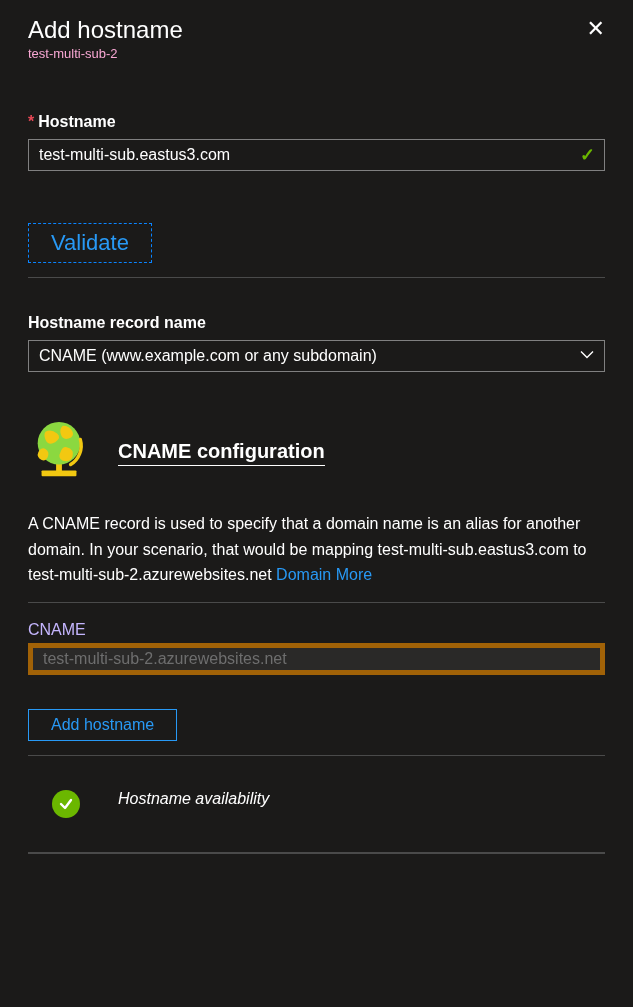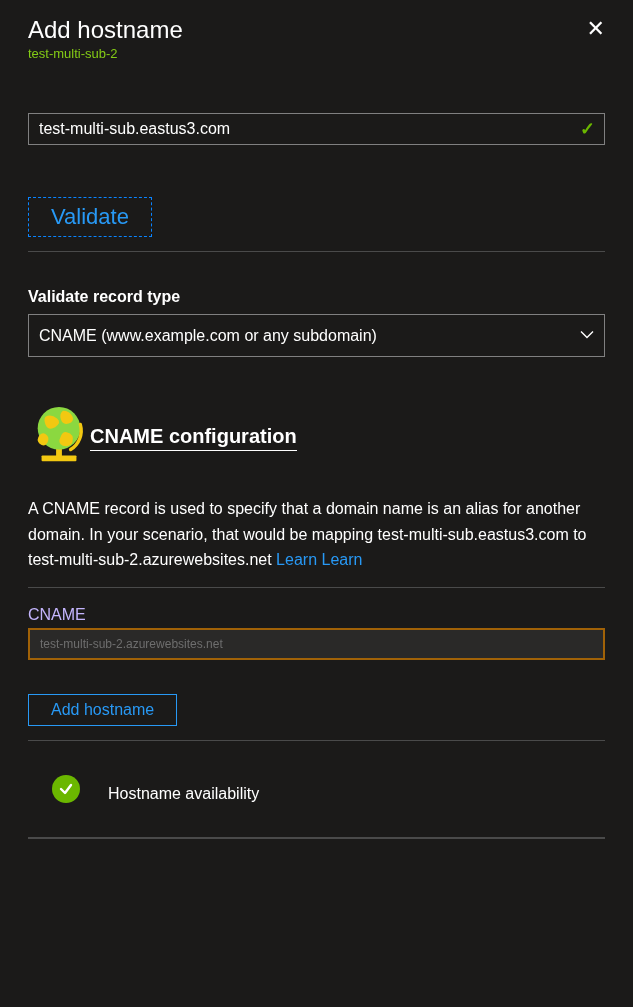--- a/index.html
+++ b/index.html
@@ -20,39 +20,40 @@
     justify-content: space-between;
     align-items: flex-start;
     padding-top: 4px;
   }
   .title {
     font-size: 24px;
     font-weight: 400;
   }
   .subtitle {
     font-size: 13px;
-    color: #84cc16;
+    color: #f9a8d4;
     margin-top: 2px;
   }
   .close {
     font-size: 22px;
     font-weight: 300;
     color: #ffffff;
     cursor: pointer;
     line-height: 1;
     padding: 2px 0 0 0;
   }
   .section { margin-top: 52px; }
   .field-label {
     font-size: 16px;
     font-weight: 600;
   }
   .req { color: #e74856; margin-right: 4px; font-weight: 700; }
   .text-input-wrap {
     position: relative;
+    margin-top: 8px;
   }
   .text-input {
     width: 100%;
     background: #1b1a19;
     border: 1px solid #808080;
     color: #ffffff;
     font-size: 16px;
     padding: 5px 32px 5px 10px;
     height: 32px;
   }
@@ -89,34 +90,35 @@
     position: relative;
     margin-top: 8px;
   }
   .select-box {
     width: 100%;
     background: #1b1a19;
     border: 1px solid #808080;
     color: #ffffff;
     font-size: 16px;
     padding: 5px 34px 5px 10px;
-    height: 43px;
+    height: 32px;
     cursor: pointer;
     display: flex;
     align-items: center;
   }
   .chevron {
     position: absolute;
     right: 10px;
     top: 50%;
     transform: translateY(-50%);
   }
   .config-block {
     display: flex;
     align-items: center;
+    gap: 28px;
     margin-top: 46px;
   }
   .globe-icon { width: 62px; height: 66px; }
   .config-title {
     font-size: 20px;
     font-weight: 700;
     border-bottom: 1px solid #ffffff;
     padding-bottom: 2px;
     display: inline-block;
   }
@@ -128,41 +130,42 @@
   }
   .learn-link { color: #2899f5; cursor: pointer; }
   .cname-label {
     font-size: 16px;
     color: #c4b5fd;
     margin-top: 18px;
   }
   .cname-input {
     width: 100%;
     background: #2a2928;
-    border: 2px solid #a16207;
+    border: 5px solid #a16207;
     color: #6e6e6e;
-    font-size: 12px;
+    font-size: 16px;
     padding: 5px 10px;
     height: 32px;
     margin-top: 4px;
   }
   .btn-addhost {
     margin-top: 34px;
     border: 1px solid #2899f5;
     background: transparent;
     color: #2899f5;
     font-size: 16px;
     padding: 6px 22px;
     cursor: pointer;
   }
   .status-row {
     display: flex;
-    align-items: flex-end;
-    gap: 28px;
+    align-items: flex-start;
+    gap: 38px;
     padding: 34px 0 34px 24px;
+    font-style: italic;
   }
   .status-circle {
     width: 28px;
     height: 28px;
     border-radius: 50%;
     background: #6bb700;
     display: flex;
     align-items: center;
     justify-content: center;
     flex-shrink: 0;
@@ -178,30 +181,33 @@
 <div class="panel">
   <div class="header">
     <div>
       <div class="title">Add hostname</div>
       <div class="subtitle">test-multi-sub-2</div>
     </div>
     <div class="close">✕</div>
   </div>
 
   <div class="section">
+    <div class="field-label">
+      <span class="req">*</span><span>Hostname</span>
+    </div>
     <div class="text-input-wrap">
       <input class="text-input" type="text" value="test-multi-sub.eastus3.com" style="">
       <span class="valid-tick">✓</span>
     </div>
   </div>
 
   <button class="btn-validate">Validate</button>
   <hr class="divider">
 
-  <div class="rec-type-label">Validate record type</div>
+  <div class="rec-type-label">Hostname record name</div>
   <div class="select-wrap">
     <div class="select-box">
       <span>CNAME (www.example.com or any subdomain)</span>
     </div>
     <span class="chevron">
       <svg width="16" height="16" viewBox="0 0 16 16">
           <path d="M2 5 L8 11 L14 5" stroke="#ffffff" stroke-width="1.4" fill="none"></path>
         </svg>
     </span>
   </div>
@@ -216,21 +222,21 @@
         <path d="M36 8 q7 0 10 6 q2 5 -4 7 q-6 2 -8 -4 q-2 -6 2 -9 Z" fill="#f2c811"></path>
         <path d="M40 30 q8 2 6 10 q-2 6 -10 4 q-6 -2 -2 -10 q2 -5 6 -4 Z" fill="#f2c811"></path>
         <path d="M18 32 q5 3 2 9 q-3 5 -8 1 q-4 -4 0 -9 q3 -3 6 -1 Z" fill="#f2c811"></path>
         <path d="M54 22 A23 23 0 0 1 44 48" stroke="#f2c811" stroke-width="3.5" fill="none" stroke-linecap="round"></path>
       </svg>
     </span>
     <div class="config-title">CNAME configuration</div>
   </div>
 
   <div class="desc">
-    <span>A CNAME record is used to specify that a domain name is an alias for another domain. In your scenario, that would be mapping test-multi-sub.eastus3.com to test-multi-sub-2.azurewebsites.net </span><span class="learn-link">Learn Learn</span>
+    <span>A CNAME record is used to specify that a domain name is an alias for another domain. In your scenario, that would be mapping test-multi-sub.eastus3.com to test-multi-sub-2.azurewebsites.net </span><span class="learn-link">Domain More</span>
   </div>
 
   <hr class="divider">
 
   <div class="cname-label">CNAME</div>
   <input class="cname-input" type="text" readonly="" value="test-multi-sub-2.azurewebsites.net" style="">
 
   <button class="btn-addhost">Add hostname</button>
   <hr class="divider">
 

